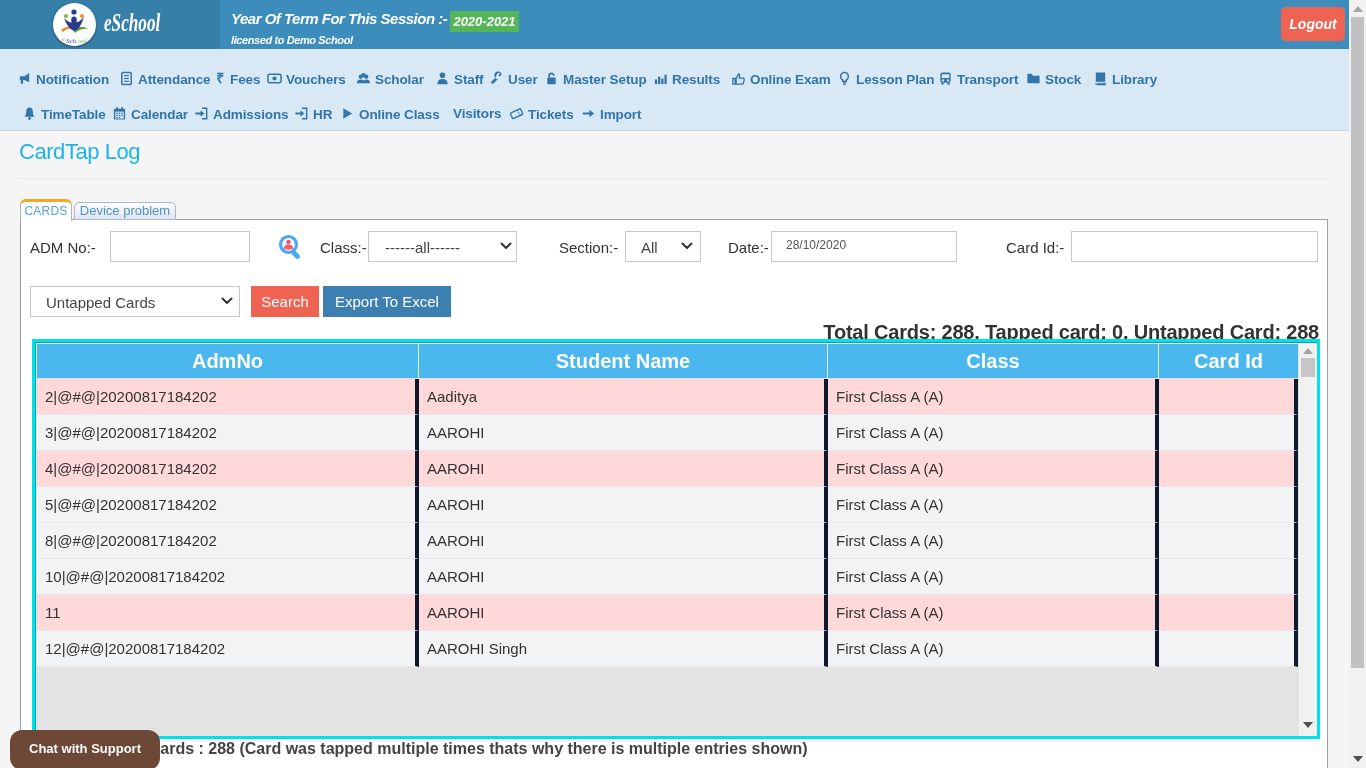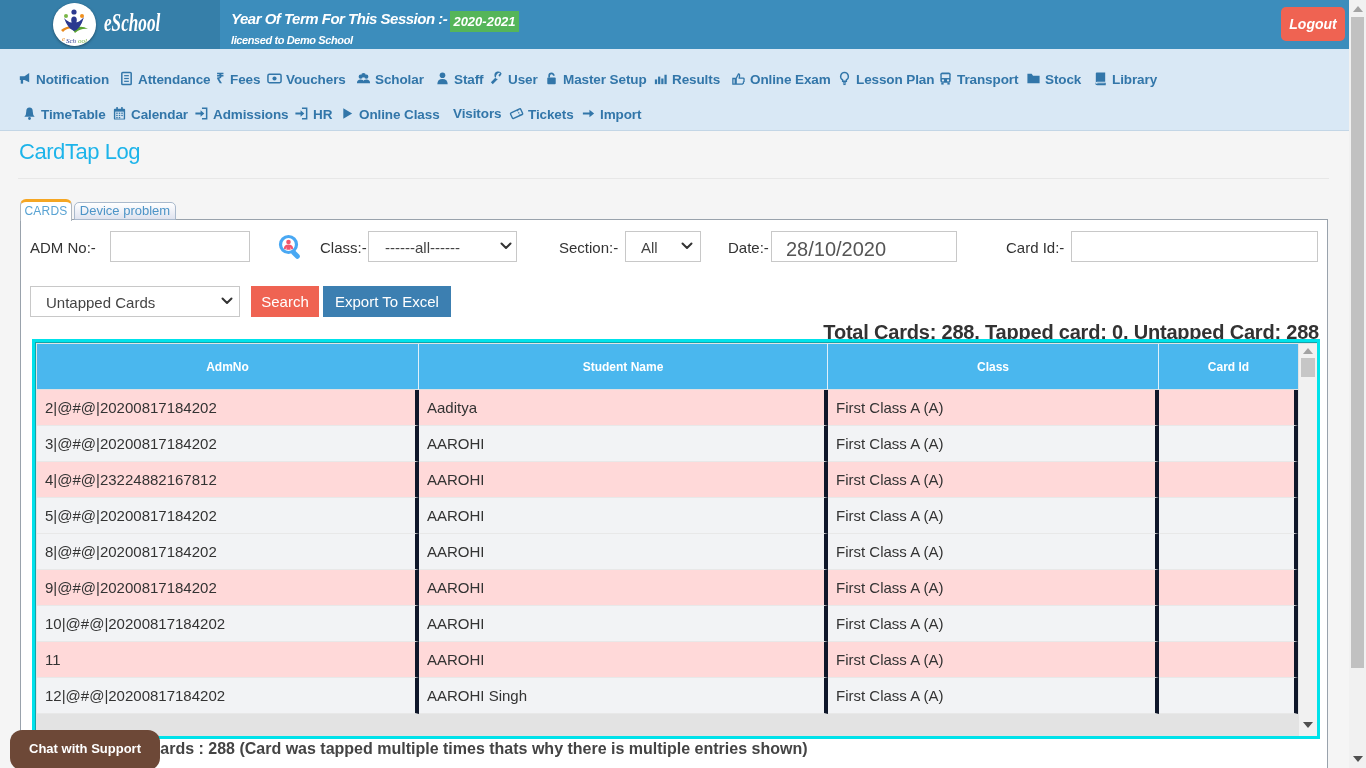--- a/index.html
+++ b/index.html
@@ -36,21 +36,21 @@
 .inp { position:absolute; height:31px; border:1px solid #c8c8c8; background:#fff; font-size:15px; color:#555; }
 .sel { position:absolute; height:31px; border:1px solid #c8c8c8; background:#fff; font-size:15px; color:#444; }
 
 #btnSearch { position:absolute; left:251px; top:286px; width:68px; height:31px; background:#ef6352; color:#fff; font-size:15px; text-align:center; line-height:31px; }
 #btnExport { position:absolute; left:323px; top:286px; width:128px; height:31px; background:#3c7fb1; color:#fff; font-size:15px; text-align:center; line-height:31px; }
 #totals { position:absolute; right:47px; top:321px; font-size:20px; font-weight:bold; color:#333; letter-spacing:-0.2px; }
 
 #tblbox { position:absolute; left:32px; top:339px; width:1288px; height:400px; border:3px solid #00e2ea; background:#e3e3e3; overflow:hidden; }
 #tblinner { position:absolute; left:0; top:0; width:1284px; height:394px; border-left:1px solid #13a2aa; border-top:1px solid #13a2aa; z-index:4; pointer-events:none; }
 #tbl { position:absolute; left:2px; top:2px; width:1261px; border-collapse:separate; border-spacing:0; table-layout:fixed; font-size:15px; }
-#tbl th { background:#4ab7ee; color:#fff; font-size:12px; font-weight:bold; height:46px; border-right:1px solid #dff0fb; border-bottom:1px solid #e0e0e0; }
+#tbl th { background:#4ab7ee; color:#fff; font-size:20px; font-weight:bold; height:35px; border-right:1px solid #dff0fb; border-bottom:1px solid #e0e0e0; }
 #tbl td { height:36px; padding-left:8px; color:#333; border-right:4px solid #0f172a; border-bottom:1px solid #e8e8e8; }
 #tbl tr.p td { background:#ffd9d9; }
 #tbl tr.g td { background:#f2f3f5; }
 
 #isb { position:absolute; right:0px; top:2px; width:18px; height:392px; background:#f1f1f1; z-index:5; }
 #isb .thumb { position:absolute; left:2px; top:14px; width:14px; height:19px; background:#c6c6c6; }
 
 #bottomline { position:absolute; left:29px; top:740px; font-size:16px; font-weight:bold; color:#444; letter-spacing:0; }
 #chat { position:absolute; left:10px; top:730px; width:150px; height:40px; background:#6d4837; border-radius:12px; color:#fff; font-weight:bold; font-size:13px; text-align:center; line-height:38px; z-index:6; }
 
@@ -217,21 +217,21 @@
     </svg>
   </div>
   <div class="lbl" style="left:320px; top:239px;">Class:-</div>
   <div class="sel" style="left:368px; top:231px; width:149px;"></div>
   <div class="lbl" style="left:385px; top:239px; color:#444;">------all------</div>
   <div class="lbl" style="left:559px; top:239px;">Section:-</div>
   <div class="sel" style="left:625px; top:231px; width:76px;"></div>
   <div class="lbl" style="left:641px; top:239px; color:#444;">All</div>
   <div class="lbl" style="left:728px; top:239px;">Date:-</div>
   <div class="inp" style="left:771px; top:231px; width:186px;"></div>
-  <div class="lbl" style="left:786px; top:238px; color:#555; font-size:20px;">28/10/2020</div>
+  <div class="lbl" style="left:786px; top:238px; color:#555; font-size:12px;">28/10/2020</div>
   <div class="lbl" style="left:1006px; top:239px;">Card Id:-</div>
   <div class="inp" style="left:1071px; top:231px; width:247px;"></div>
   <svg class="abs" style="left:500px; top:242px;" width="12" height="8" viewBox="0 0 12 8">
       <path d="M1.5 1.5 L6 6 L10.5 1.5" fill="none" stroke="#333" stroke-width="2" stroke-linecap="round" stroke-linejoin="round"></path>
     </svg>
   <svg class="abs" style="left:681px; top:242px;" width="12" height="8" viewBox="0 0 12 8">
       <path d="M1.5 1.5 L6 6 L10.5 1.5" fill="none" stroke="#333" stroke-width="2" stroke-linecap="round" stroke-linejoin="round"></path>
     </svg>
   <svg class="abs" style="left:221px; top:297px;" width="12" height="8" viewBox="0 0 12 8">
       <path d="M1.5 1.5 L6 6 L10.5 1.5" fill="none" stroke="#333" stroke-width="2" stroke-linecap="round" stroke-linejoin="round"></path>
@@ -265,39 +265,33 @@
             <td>First Class A (A)</td>
             <td></td>
           </tr>
       <tr class="g">
             <td>3|@#@|20200817184202</td>
             <td>AAROHI</td>
             <td>First Class A (A)</td>
             <td></td>
           </tr>
       <tr class="p">
-            <td>4|@#@|23224882167812</td>
+            <td>4|@#@|20200817184202</td>
             <td>AAROHI</td>
             <td>First Class A (A)</td>
             <td></td>
           </tr>
       <tr class="g">
             <td>5|@#@|20200817184202</td>
             <td>AAROHI</td>
             <td>First Class A (A)</td>
             <td></td>
           </tr>
       <tr class="g">
             <td>8|@#@|20200817184202</td>
-            <td>AAROHI</td>
-            <td>First Class A (A)</td>
-            <td></td>
-          </tr>
-      <tr class="p">
-            <td>9|@#@|20200817184202</td>
             <td>AAROHI</td>
             <td>First Class A (A)</td>
             <td></td>
           </tr>
       <tr class="g">
             <td>10|@#@|20200817184202</td>
             <td>AAROHI</td>
             <td>First Class A (A)</td>
             <td></td>
           </tr>

